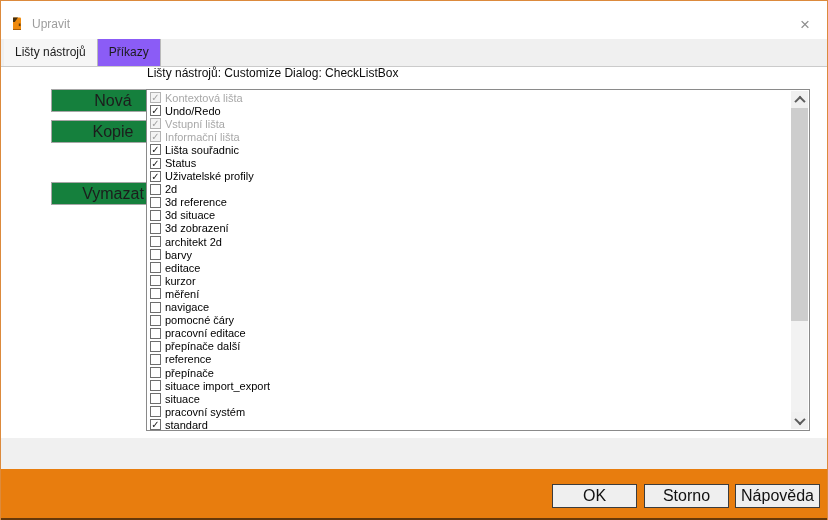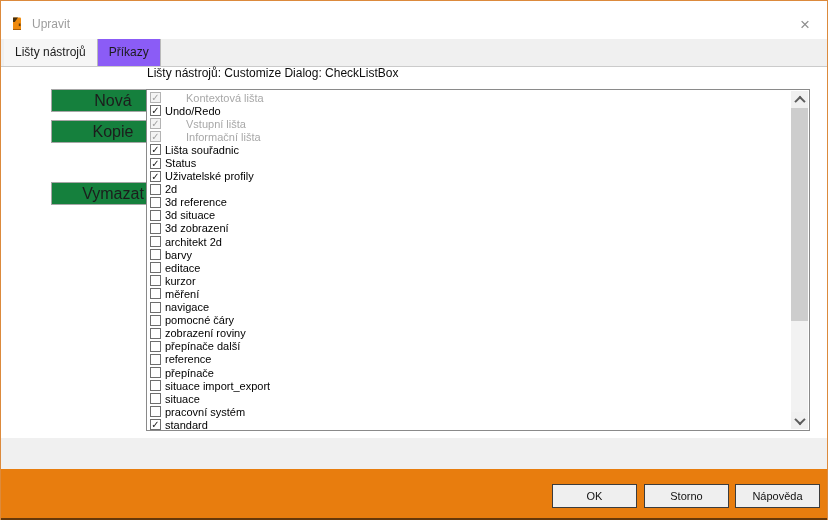--- a/index.html
+++ b/index.html
@@ -26,34 +26,34 @@
     font-size:16px;color:#1c1c1c;display:flex;align-items:center;justify-content:center;box-sizing:border-box;margin-left:37px;}
   .side-btn.b0{top:88px}.side-btn.b1{top:119px}.side-btn.b2{top:150px}.side-btn.b3{top:181px}
   .listbox{position:absolute;left:145px;top:88px;width:664px;height:342px;background:#fff;
     border:1px solid #8a8a8a;box-sizing:border-box;overflow:hidden;}
   .rows{position:absolute;left:0;top:1px;right:18px;}
   .row{display:flex;align-items:center;height:13.1px;padding-left:3px;}
   .cb{width:11px;height:11px;border:1px solid #6e6e6e;background:#fff;box-sizing:border-box;margin-right:4px;
     font-size:10px;line-height:9px;text-align:center;color:#1a1a1a;flex:0 0 auto;}
   .lbl{font-size:11px;color:#000;white-space:nowrap;}
   .row.disabled .cb{border-color:#b3b3b3;background:#f4f4f4;color:#a3a3a3;}
-  .row.disabled .lbl{color:#a8a8a8;margin-left:21px;}
+  .row.disabled .lbl{color:#a8a8a8;}
   
   .sb{position:absolute;top:1px;right:1px;bottom:1px;width:17px;background:#f2f2f2;}
   .sb-btn{position:absolute;left:0;width:17px;height:17px;background:#f0f0f0;display:flex;align-items:center;justify-content:center;}
   .sb-up{top:0}.sb-down{bottom:0}
   .chev{width:6px;height:6px;display:block;}
   .chev.up{border-left:2px solid #5c5c5c;border-top:2px solid #5c5c5c;transform:rotate(45deg) translate(1px,1px);}
   .chev.down{border-right:2px solid #5c5c5c;border-bottom:2px solid #5c5c5c;transform:rotate(45deg) translate(-1px,-1px);}
   .sb-thumb{position:absolute;left:0;top:17px;width:17px;height:213px;background:#cdcdcd;}
   
   .strip{position:absolute;left:0;right:0;top:437px;height:31px;background:#f0f0f0;}
   .footerbar{position:absolute;left:0;right:0;top:468px;height:49px;background:#e87d0e;border-bottom:3px solid #66380a;box-sizing:content-box;}
   .f-btn{position:absolute;top:15px;width:85px;height:24px;background:#efefef;border:1px solid #3c3c3c;
-    font-size:11px;color:#111;display:flex;align-items:center;justify-content:center;box-sizing:border-box;}
+    font-size:16px;color:#111;display:flex;align-items:center;justify-content:center;box-sizing:border-box;}
   .f-ok{left:551px}.f-storno{left:643px}.f-help{left:734px}
 </style>
 </head>
 <body>
 
 <div class="window">
 
   <div class="titlebar">
     <span class="app-icon">
       <svg width="16" height="16" viewBox="0 0 16 16">
@@ -147,21 +147,21 @@
         <div class="row">
     <span class="cb"></span>
     <span class="lbl">navigace</span>
   </div>
         <div class="row">
     <span class="cb"></span>
     <span class="lbl">pomocné čáry</span>
   </div>
         <div class="row">
     <span class="cb"></span>
-    <span class="lbl">zobrazení roviny</span>
+    <span class="lbl">pracovní editace</span>
   </div>
         <div class="row">
     <span class="cb"></span>
     <span class="lbl">přepínače další</span>
   </div>
         <div class="row">
     <span class="cb"></span>
     <span class="lbl">reference</span>
   </div>
         <div class="row">

